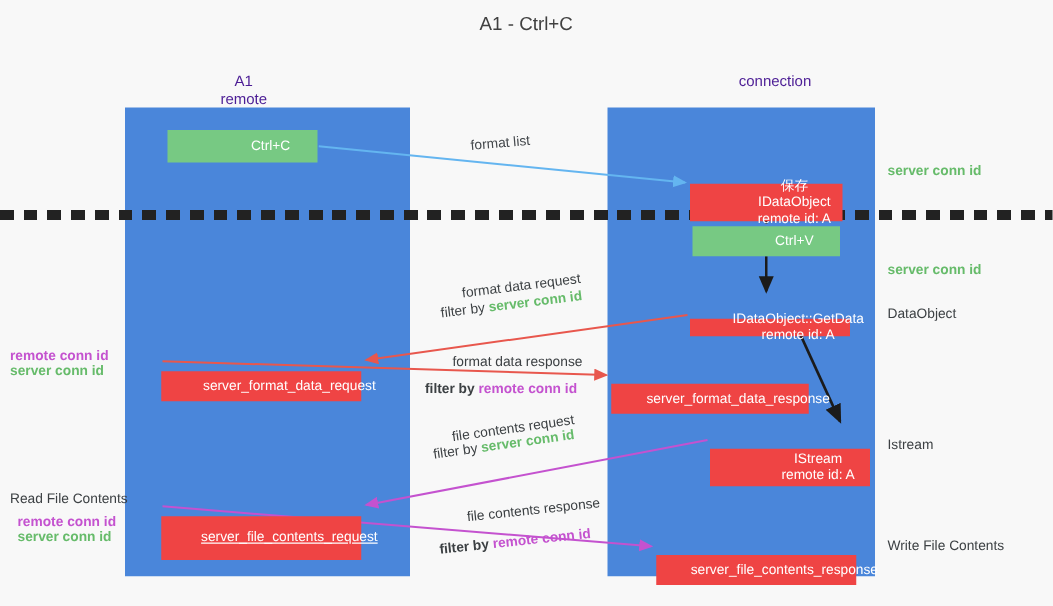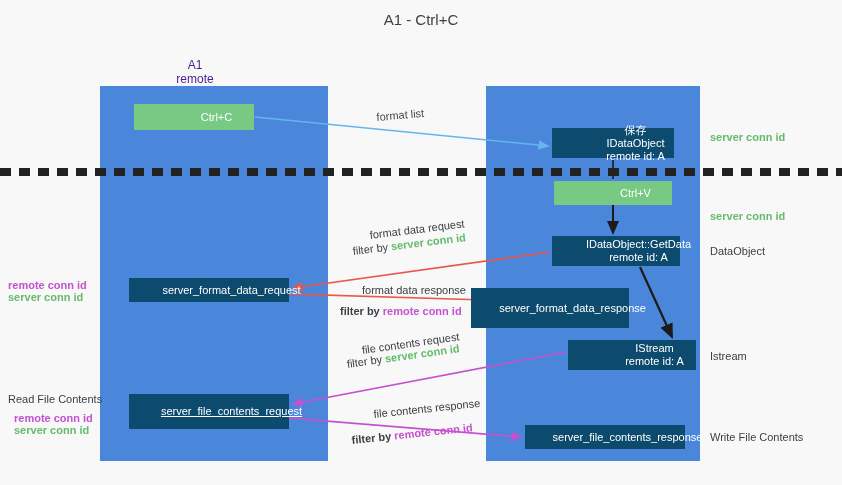--- a/index.html
+++ b/index.html
@@ -32,30 +32,30 @@
   
   svg#wires{position:absolute;left:0;top:0;width:842px;height:485px;overflow:visible;}
 
   
   .node{
     position:absolute;box-sizing:border-box;
     display:flex;flex-direction:column;align-items:center;justify-content:center;
     color:#ffffff;font-size:11px;line-height:13px;text-align:center;padding-left:45px;
   }
   .node.green{background:#77c983;}
-  .node.orange{background:#0c4a6e;}
+  .node.orange{background:#ef4444;margin-top:19px;}
   .node .l2{font-size:11px;}
 
   #n-ctrlc{left:134px;top:104px;width:120px;height:26px;}
   #n-save{left:552px;top:128px;width:122px;height:30px;}
   #n-ctrlv{left:554px;top:181px;width:118px;height:24px;}
-  #n-getdata{left:552px;top:236px;width:128px;height:30px;}
+  #n-getdata{left:552px;top:236px;width:128px;height:14px;}
   #n-istream{left:568px;top:340px;width:128px;height:30px;}
   #n-sfdreq{left:129px;top:278px;width:160px;height:24px;}
-  #n-sfdres{left:471px;top:288px;width:158px;height:40px;}
+  #n-sfdres{left:489px;top:288px;width:158px;height:24px;}
   #n-sfcreq{left:129px;top:394px;width:160px;height:35px;text-decoration:underline;}
   #n-sfcres{left:525px;top:425px;width:160px;height:24px;}
 
   
   .lbl{position:absolute;font-size:11px;line-height:13px;white-space:nowrap;}
   .green-t{color:#66bb6a;font-weight:bold;}
   .magenta-t{color:#c452cf;font-weight:bold;}
   .dark-t{color:#3c4043;}
   .bold{font-weight:bold;}
 
@@ -97,20 +97,21 @@
 
   <div class="title">
     <div>A1 - Ctrl+C</div>
   </div>
 
   <div class="lane-head" id="head-a1">
     <div>A1</div>
     <div>remote</div>
   </div>
   <div class="lane-head" id="head-b1">
+    <div>connection</div>
   </div>
 
   <div class="lane" id="lane-a1"></div>
   <div class="lane" id="lane-b1"></div>
 
   <svg id="wires" viewBox="0 0 842 485">
     <defs>
       <marker id="ar-blue" markerWidth="7" markerHeight="7" refX="6" refY="3" orient="auto">
         <path d="M0,0 L7,3 L0,6 z" fill="#64b5f0"></path>
       </marker>

